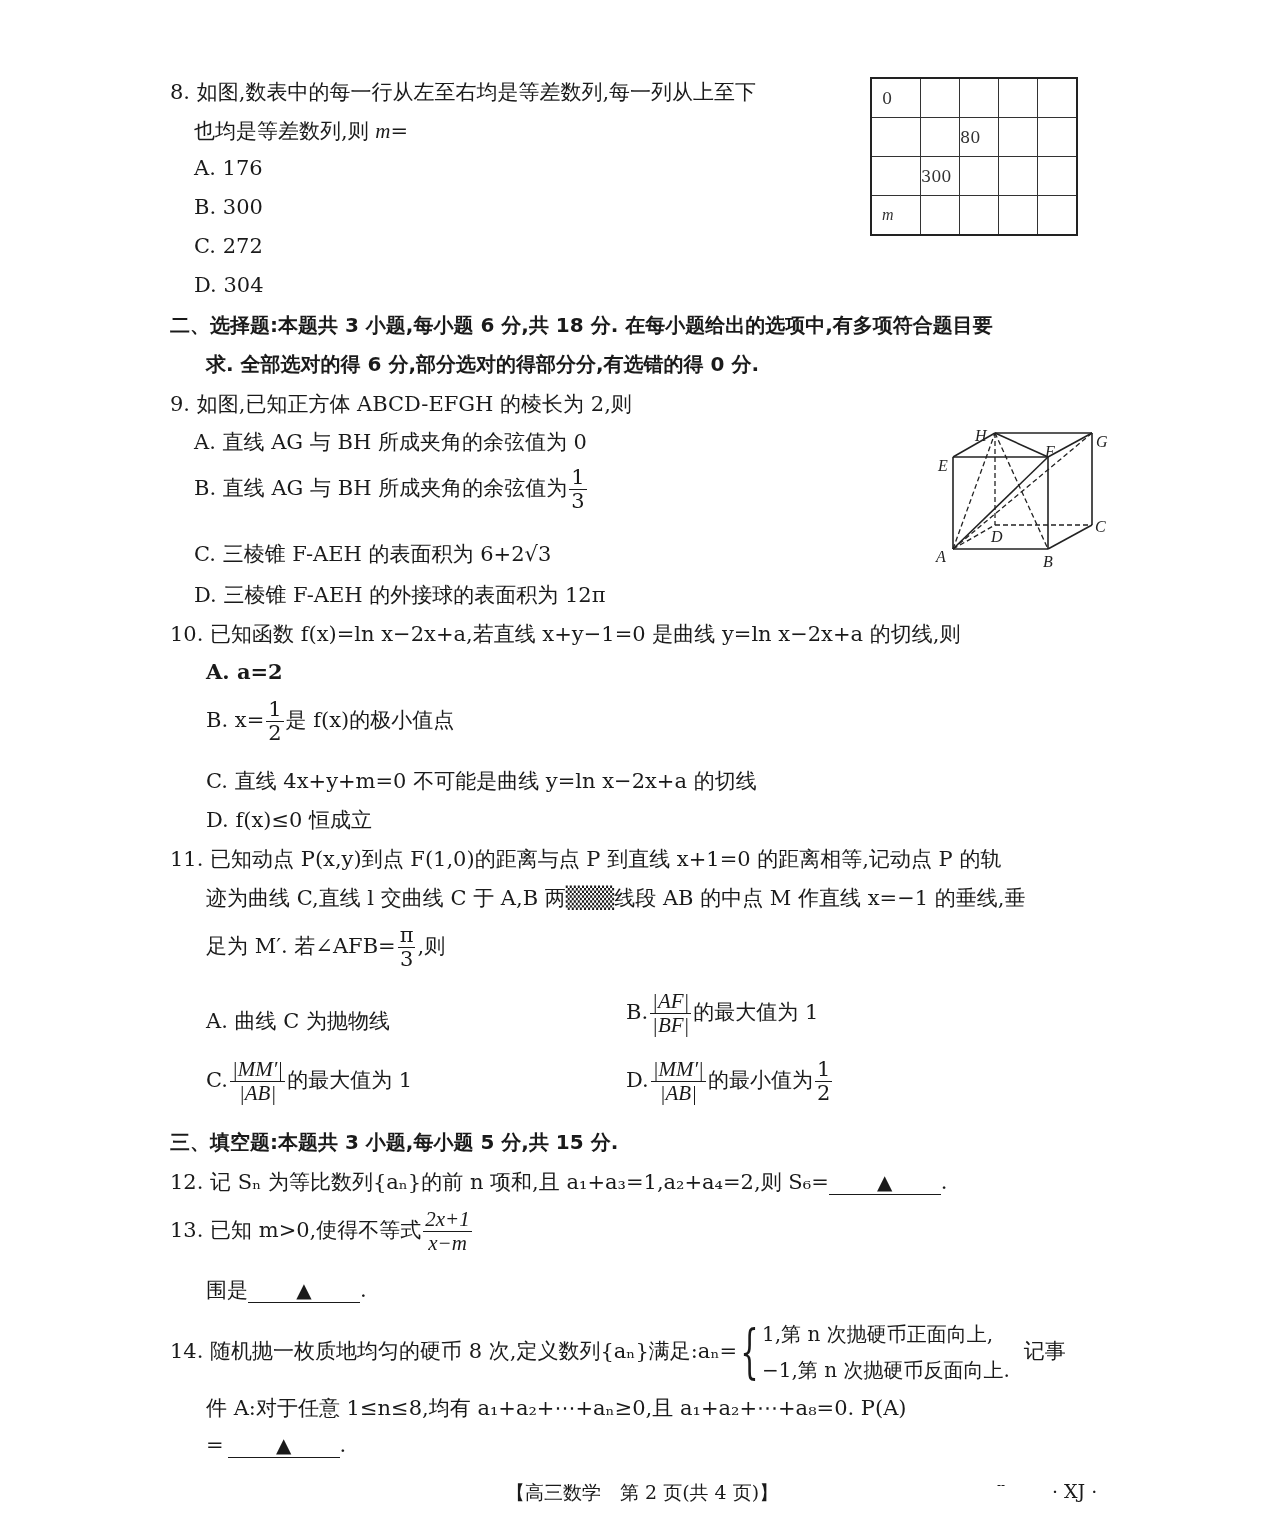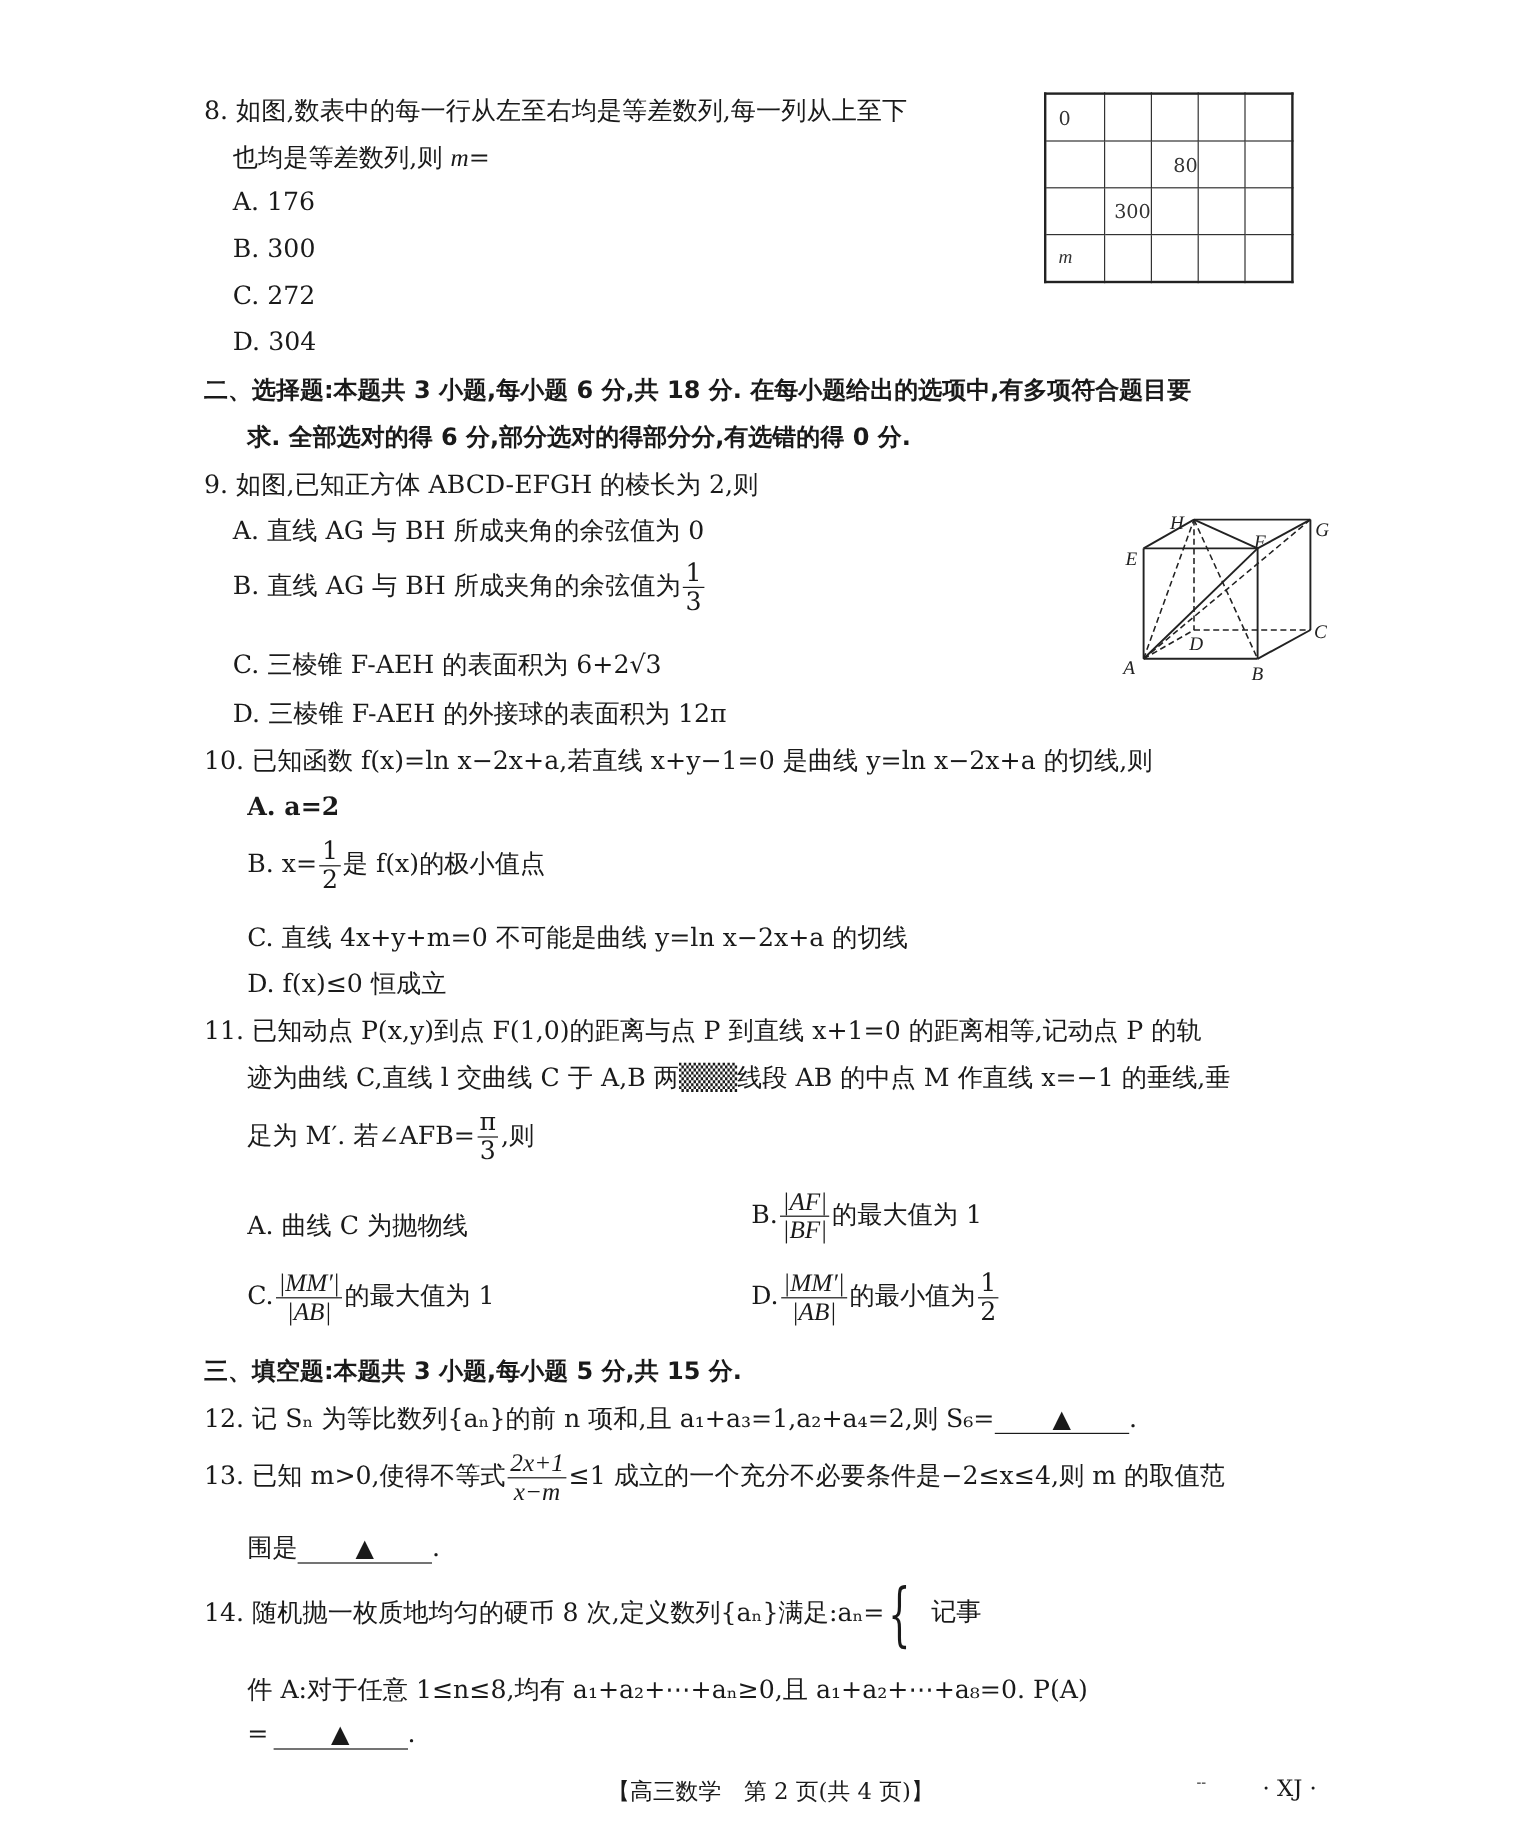--- a/index.html
+++ b/index.html
@@ -11,21 +11,21 @@
   .abs { position: absolute; white-space: nowrap; }
   .it { font-style: italic; font-family: "Liberation Serif", "DejaVu Serif", serif; }
   .bold { font-weight: bold; font-family: "DejaVu Sans", "Liberation Sans", sans-serif; }
   .frac { display: inline-block; vertical-align: middle; text-align: center; line-height: 1.1; margin: 0 2px; }
   .frac .num { display: block; border-bottom: 1.5px solid #1a1a1a; padding: 0 2px; }
   .frac .den { display: block; padding: 0 2px; }
   .blank { display: inline-block; border-bottom: 1.5px solid #1a1a1a; text-align: center; }
   .tri { font-size: 20px; }
   
   .grid { position: absolute; left: 870px; top: 77px; border-collapse: collapse; border: 2px solid #222; }
-  .grid td { width: 38px; height: 38px; border: 1.3px solid #333; font-size: 16px; text-align: right; padding: 0; color: #333; }
+  .grid td { width: 38px; height: 38px; border: 1.3px solid #333; font-size: 16px; text-align: left; padding: 0; color: #333; }
   .grid td.left { text-align: left; padding-left: 10px; }
   .brace { display: inline-block; vertical-align: middle; font-size: 58px; line-height: 1; font-weight: 100; transform: scaleX(0.5); margin: 0 -6px; }
   .cases { display: inline-block; vertical-align: middle; line-height: 1.8; font-size: 20px; }
   .footer { font-family: "DejaVu Serif", serif; font-size: 19px; }
 </style>
 </head>
 <body>
 
 <div class="abs" style="left:170px; top:78px;">8. 如图,数表中的每一行从左至右均是等差数列,每一列从上至下</div>
 <div class="abs" style="left:194px; top:117px;"><span>也均是等差数列,则 </span><span class="it">m</span><span>=</span></div>
@@ -124,22 +124,22 @@
 
 <div class="abs" style="left:206px; top:1007px;">A. 曲线 C 为抛物线</div>
 <div class="abs" style="left:626px; top:990px;"><span>B.</span><span class="frac it"><span class="num">|AF|</span><span class="den">|BF|</span></span><span>的最大值为 1</span></div>
 <div class="abs" style="left:206px; top:1058px;"><span>C.</span><span class="frac it"><span class="num">|MM′|</span><span class="den">|AB|</span></span><span>的最大值为 1</span></div>
 <div class="abs" style="left:626px; top:1058px;"><span>D.</span><span class="frac it"><span class="num">|MM′|</span><span class="den">|AB|</span></span><span>的最小值为</span><span class="frac"><span class="num">1</span><span class="den">2</span></span></div>
 
 <div class="abs bold" style="left:170px; top:1129px; font-size:20px;text-align:right;">三、填空题:本题共 3 小题,每小题 5 分,共 15 分.</div>
 
 <div class="abs" style="left:170px; top:1168px;"><span>12. 记 Sₙ 为等比数列{aₙ}的前 n 项和,且 a₁+a₃=1,a₂+a₄=2,则 S₆=</span><span class="blank" style="width:112px;"><span class="tri">▲</span></span><span>.</span></div>
 
-<div class="abs" style="left:170px; top:1208px;"><span>13. 已知 m&gt;0,使得不等式</span><span class="frac it"><span class="num">2x+1</span><span class="den">x−m</span></span><span>≤1 成立的一个充分不必要条件是−2≤x≤4,则 m 的取值范</span></div>
+<div class="abs" style="left:170px; top:1208px;"><span>13. 已知 m&gt;0,使得不等式</span><span class="frac it"><span class="num">2x+1</span><span class="den">x−m</span></span></div>
 <div class="abs" style="left:206px; top:1276px;"><span>围是</span><span class="blank" style="width:112px;"><span class="tri">▲</span></span><span>.</span></div>
 
-<div class="abs" style="left:170px; top:1316px;"><span>14. 随机抛一枚质地均匀的硬币 8 次,定义数列{aₙ}满足:aₙ=</span><span class="brace">{</span><span style="margin-left:14px;">记事</span></div>
+<div class="abs" style="left:170px; top:1316px;"><span>14. 随机抛一枚质地均匀的硬币 8 次,定义数列{aₙ}满足:aₙ=</span><span class="brace">{</span><span class="cases"><span style="display:block;">1,第 n 次抛硬币正面向上,</span><span style="display:block;">−1,第 n 次抛硬币反面向上.</span></span><span style="margin-left:14px;">记事</span></div>
 <div class="abs" style="left:206px; top:1394px;">件 A:对于任意 1≤n≤8,均有 a₁+a₂+⋯+aₙ≥0,且 a₁+a₂+⋯+a₈=0. P(A)</div>
 <div class="abs" style="left:206px; top:1433px;"><span>=</span><span class="blank" style="width:112px; margin-left:4px;"><span class="tri">▲</span></span><span>.</span></div>
 
 <div class="abs footer" style="left:506px; top:1480px;">【高三数学　第 2 页(共 4 页)】</div>
 <div class="abs footer" style="left:997px; top:1478px; font-size:12px;">--</div>
 <div class="abs footer" style="left:1052px; top:1480px;">· XJ ·</div>
 
 </body></html>

